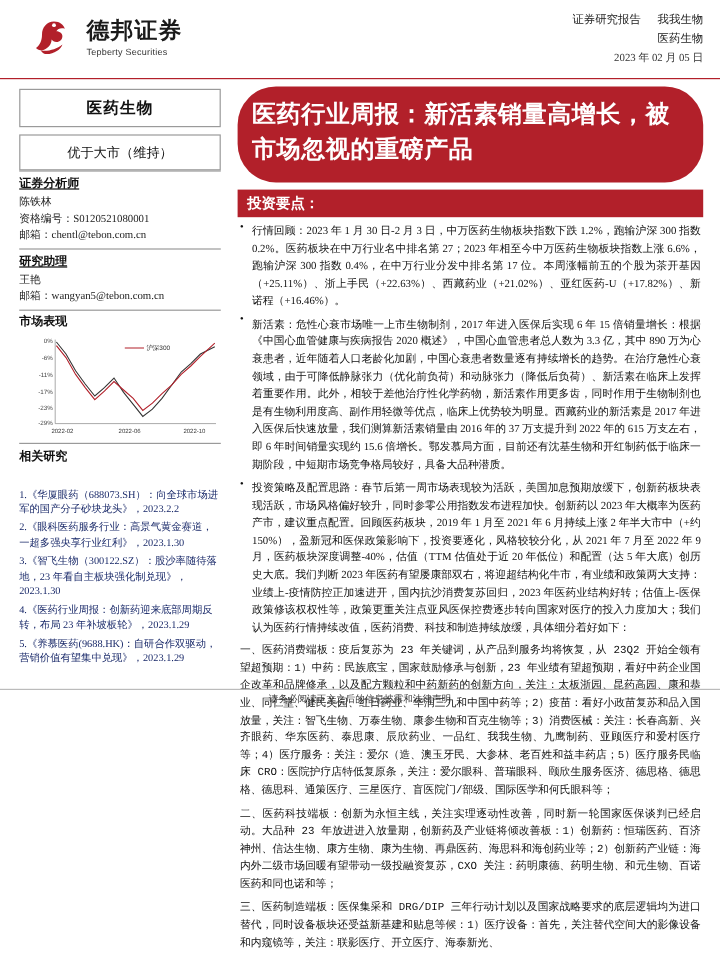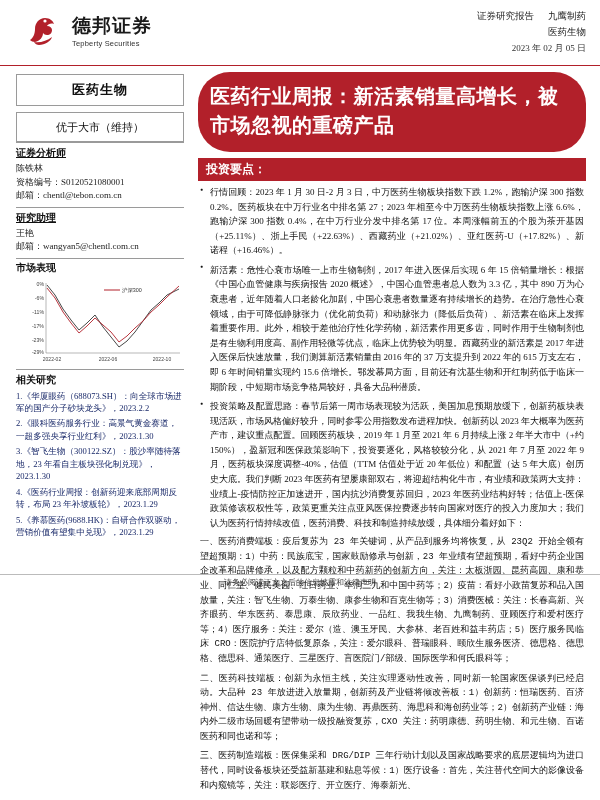--- a/index.html
+++ b/index.html
@@ -38,21 +38,21 @@
   .lsec { margin-bottom:4px; }
   .lsec-head { font-size:10px; font-weight:bold; border-top:1px solid #9a9a9a; padding:3px 0 2px; color:#111;text-decoration:underline; }
   .lsec-line { font-size:9px; line-height:1.5; color:#222; word-break:break-all; }
 
   .chart-box { border-top:1px solid #9a9a9a; padding-top:2px; }
   .chart-title { font-size:10px; font-weight:bold; margin-bottom:2px; }
   .chart { position:relative; width:168px; height:92px; }
   .chart svg { display:block; }
 
   .related { border-top:1px solid #9a9a9a; padding-top:3px; }
-  .related-head { font-size:10px; font-weight:bold; margin-bottom:3px; }
+  .related-head { font-size:10px; font-weight:bold; margin-bottom:19px; }
   .related-item { font-size:8.6px; line-height:1.45; margin-bottom:3px; color:#1a2a6a; }
 
   
   .title-bar { background:#b2202a; color:#ffffff; padding:10px 12px 12px;border-radius:32px; }
   .title-bar .t { font-size:20px; font-weight:bold; line-height:1.45; letter-spacing:0.5px; font-family:"Liberation Serif", serif; }
 
   .points-head { background:#b2202a; color:#fff; font-size:12px; font-weight:bold; padding:3px 8px; margin-top:6px; display:inline-block; width:100%; }
   .points { font-size:9px; line-height:1.62; color:#111; padding:4px 2px 0 2px; text-align:justify; }
   .pt { position:relative; padding-left:10px; margin-bottom:5px; }
   .pt:before { content:"●"; position:absolute; left:0; top:0.5px; font-size:5px; color:#111; }
@@ -78,21 +78,21 @@
         </svg>
       </div>
       <div class="logo-text">
         <div class="logo-cn">德邦证券</div>
         <div class="logo-en">Tepberty Securities</div>
       </div>
     </div>
     <div class="header-right">
       <div class="hr-row">
         <div class="cell">证券研究报告</div>
-        <div class="cell">九鹰制药</div>
+        <div class="cell">我我生物</div>
       </div>
       <div class="hr-row">
         <div class="cell">医药生物</div>
       </div>
       <div class="hr-date">2023 年 02 月 05 日</div>
     </div>
   </div>
 
   <div class="body">
 
@@ -109,21 +109,21 @@
       <div class="lsec">
         <div class="lsec-head">证券分析师</div>
         <div class="lsec-line">陈铁林</div>
         <div class="lsec-line">资格编号：S0120521080001</div>
         <div class="lsec-line">邮箱：chentl@tebon.com.cn</div>
       </div>
 
       <div class="lsec">
         <div class="lsec-head">研究助理</div>
         <div class="lsec-line">王艳</div>
-        <div class="lsec-line">邮箱：wangyan5@chentl.com.cn</div>
+        <div class="lsec-line">邮箱：wangyan5@tebon.com.cn</div>
       </div>
 
       <div class="chart-box">
         <div class="chart-title">市场表现</div>
         <div class="chart">
           <svg width="168" height="92" viewBox="0 0 168 92">
 
             <line x1="30" y1="6" x2="30" y2="76" stroke="#888" stroke-width="0.6"></line>
             <line x1="30" y1="76" x2="164" y2="76" stroke="#888" stroke-width="0.6"></line>
 

